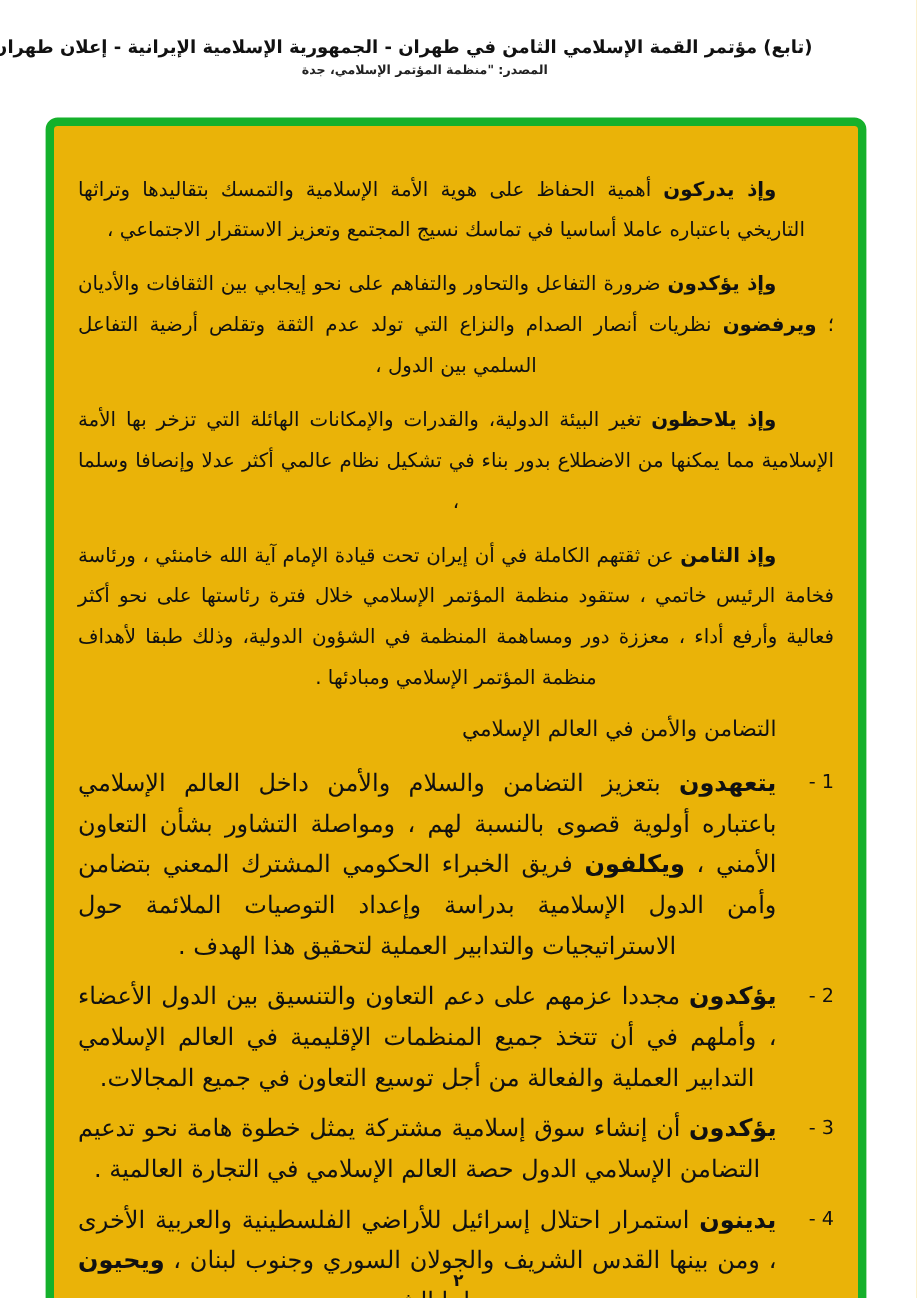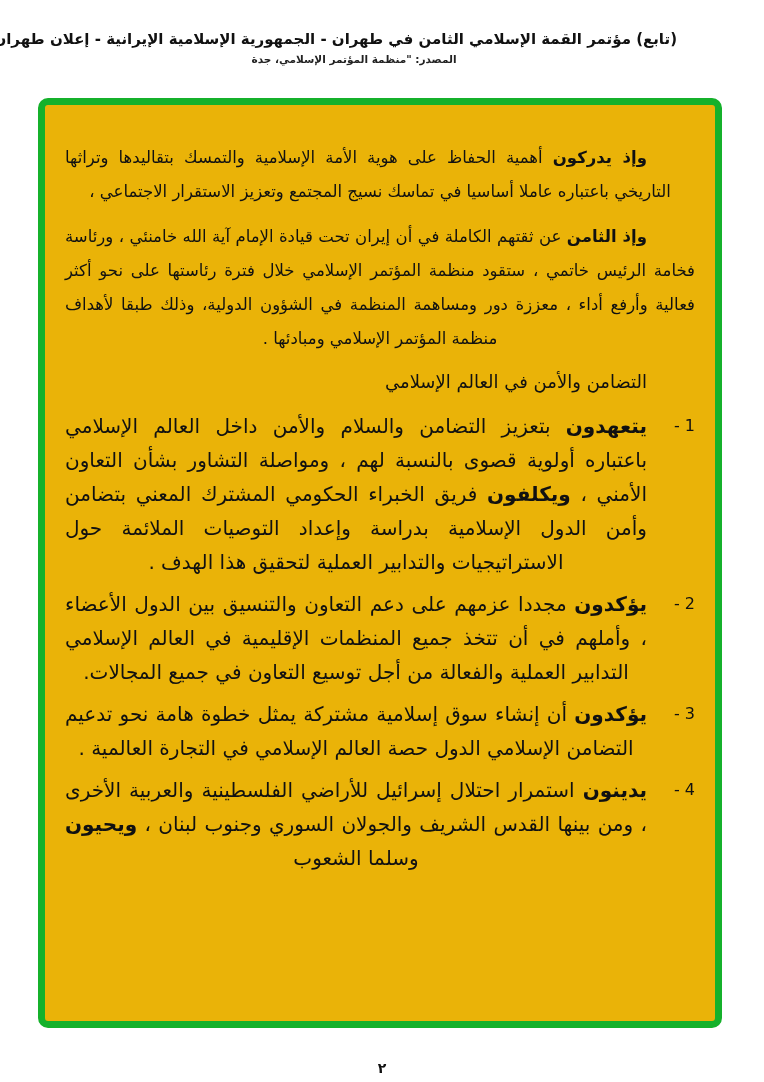--- a/index.html
+++ b/index.html
@@ -94,20 +94,22 @@
 <body>
 
 <div class="header">
   <div class="doc-title">(تابع) مؤتمر القمة الإسلامي الثامن في طهران - الجمهورية الإسلامية الإيرانية - إعلان طهران</div>
   <div class="doc-source">المصدر: "منظمة المؤتمر الإسلامي، جدة</div>
 </div>
 
 <div class="green-box" id="green-box" style="border-color: rgb(21, 177, 43);">
   <div id="paragraphs">
       <p class="para"><span class="b">وإذ يدركون</span><span> أهمية الحفاظ على هوية الأمة الإسلامية والتمسك بتقاليدها وتراثها التاريخي باعتباره عاملا أساسيا في تماسك نسيج المجتمع وتعزيز الاستقرار الاجتماعي ،</span></p>
+      <p class="para"><span class="b">وإذ يؤكدون</span><span> ضرورة التفاعل والتحاور والتفاهم على نحو إيجابي بين الثقافات والأديان ؛ </span><span class="b">ويرفضون</span><span> نظريات أنصار الصدام والنزاع التي تولد عدم الثقة وتقلص أرضية التفاعل السلمي بين الدول ،</span></p>
+      <p class="para"><span class="b">وإذ يلاحظون</span><span> تغير البيئة الدولية، والقدرات والإمكانات الهائلة التي تزخر بها الأمة الإسلامية مما يمكنها من الاضطلاع بدور بناء في تشكيل نظام عالمي أكثر عدلا وإنصافا وسلما ،</span></p>
       <p class="para"><span class="b">وإذ الثامن</span><span> عن ثقتهم الكاملة في أن إيران تحت قيادة الإمام آية الله خامنئي ، ورئاسة فخامة الرئيس خاتمي ، ستقود منظمة المؤتمر الإسلامي خلال فترة رئاستها على نحو أكثر فعالية وأرفع أداء ، معززة دور ومساهمة المنظمة في الشؤون الدولية، وذلك طبقا لأهداف منظمة المؤتمر الإسلامي ومبادئها .</span></p>
     </div>
   <h2 class="section-heading">التضامن والأمن في العالم الإسلامي</h2>
   <div id="list">
       <div class="item">
         <span class="item-number">1 -</span>
         <div class="item-text"><span class="b">يتعهدون</span><span> بتعزيز التضامن والسلام والأمن داخل العالم الإسلامي باعتباره أولوية قصوى بالنسبة لهم ، ومواصلة التشاور بشأن التعاون الأمني ، </span><span class="b">ويكلفون</span><span> فريق الخبراء الحكومي المشترك المعني بتضامن وأمن الدول الإسلامية بدراسة وإعداد التوصيات الملائمة حول الاستراتيجيات والتدابير العملية لتحقيق هذا الهدف .</span></div>
       </div>
       <div class="item">
         <span class="item-number">2 -</span>

